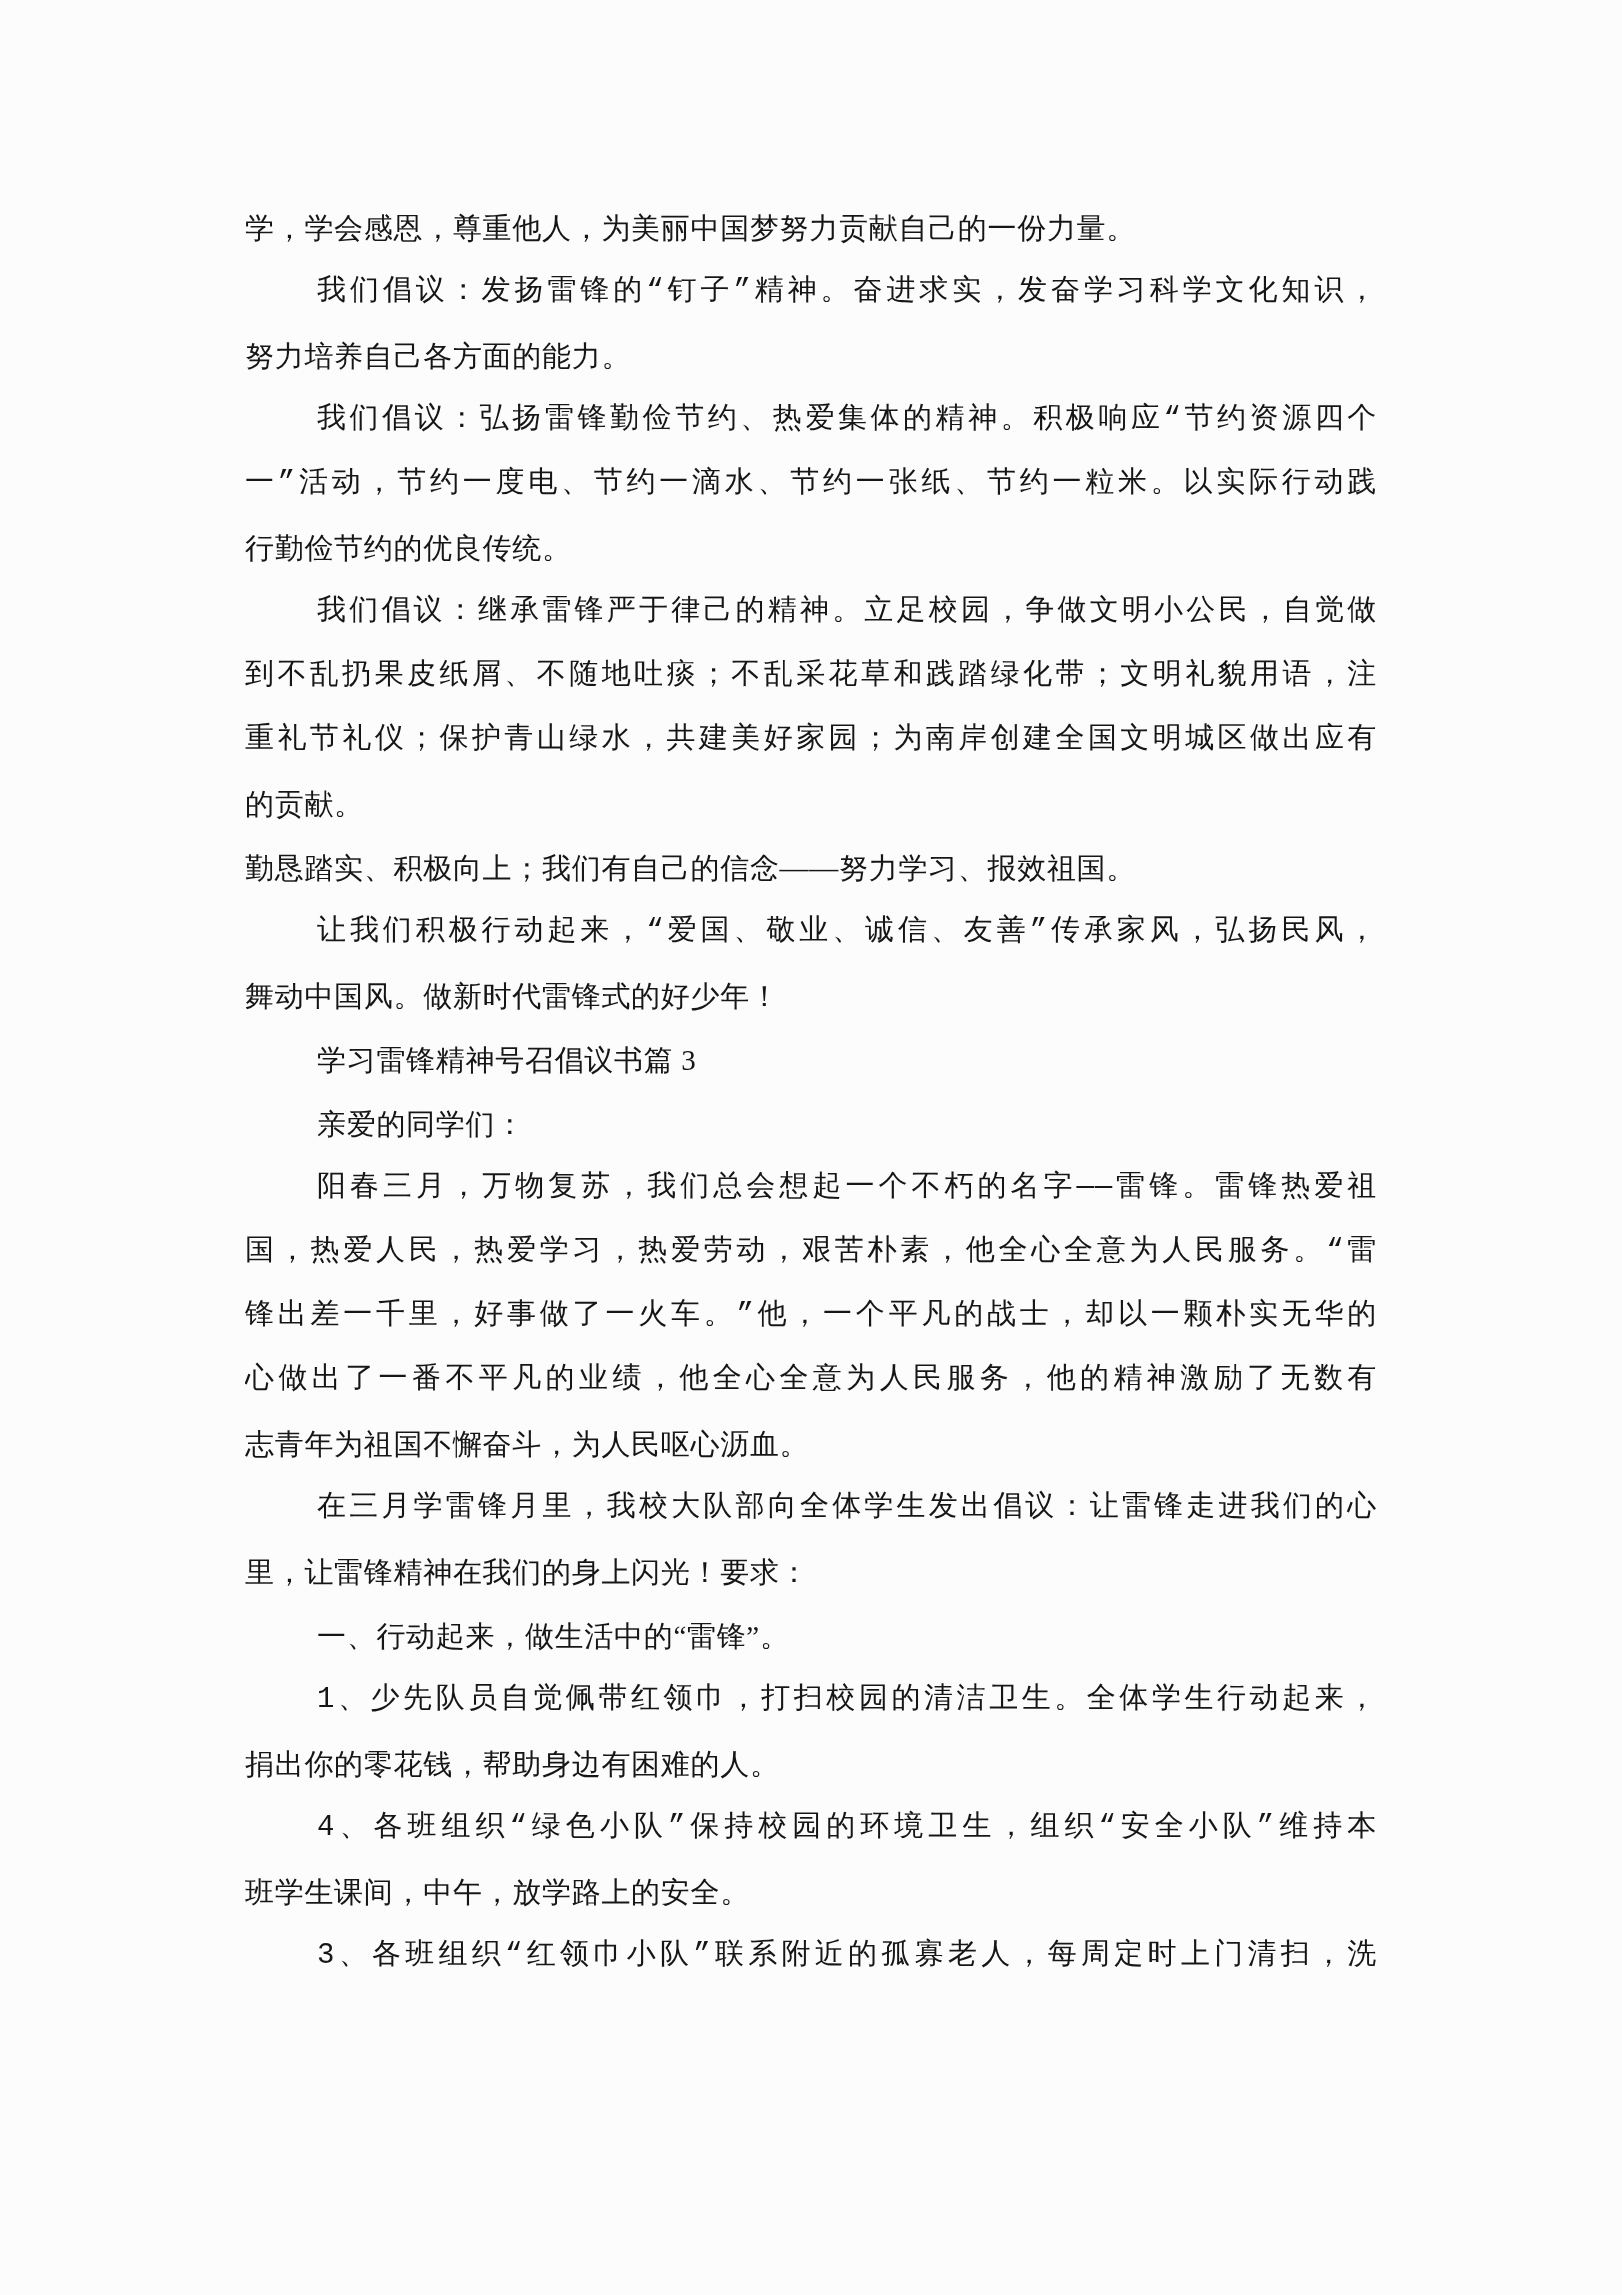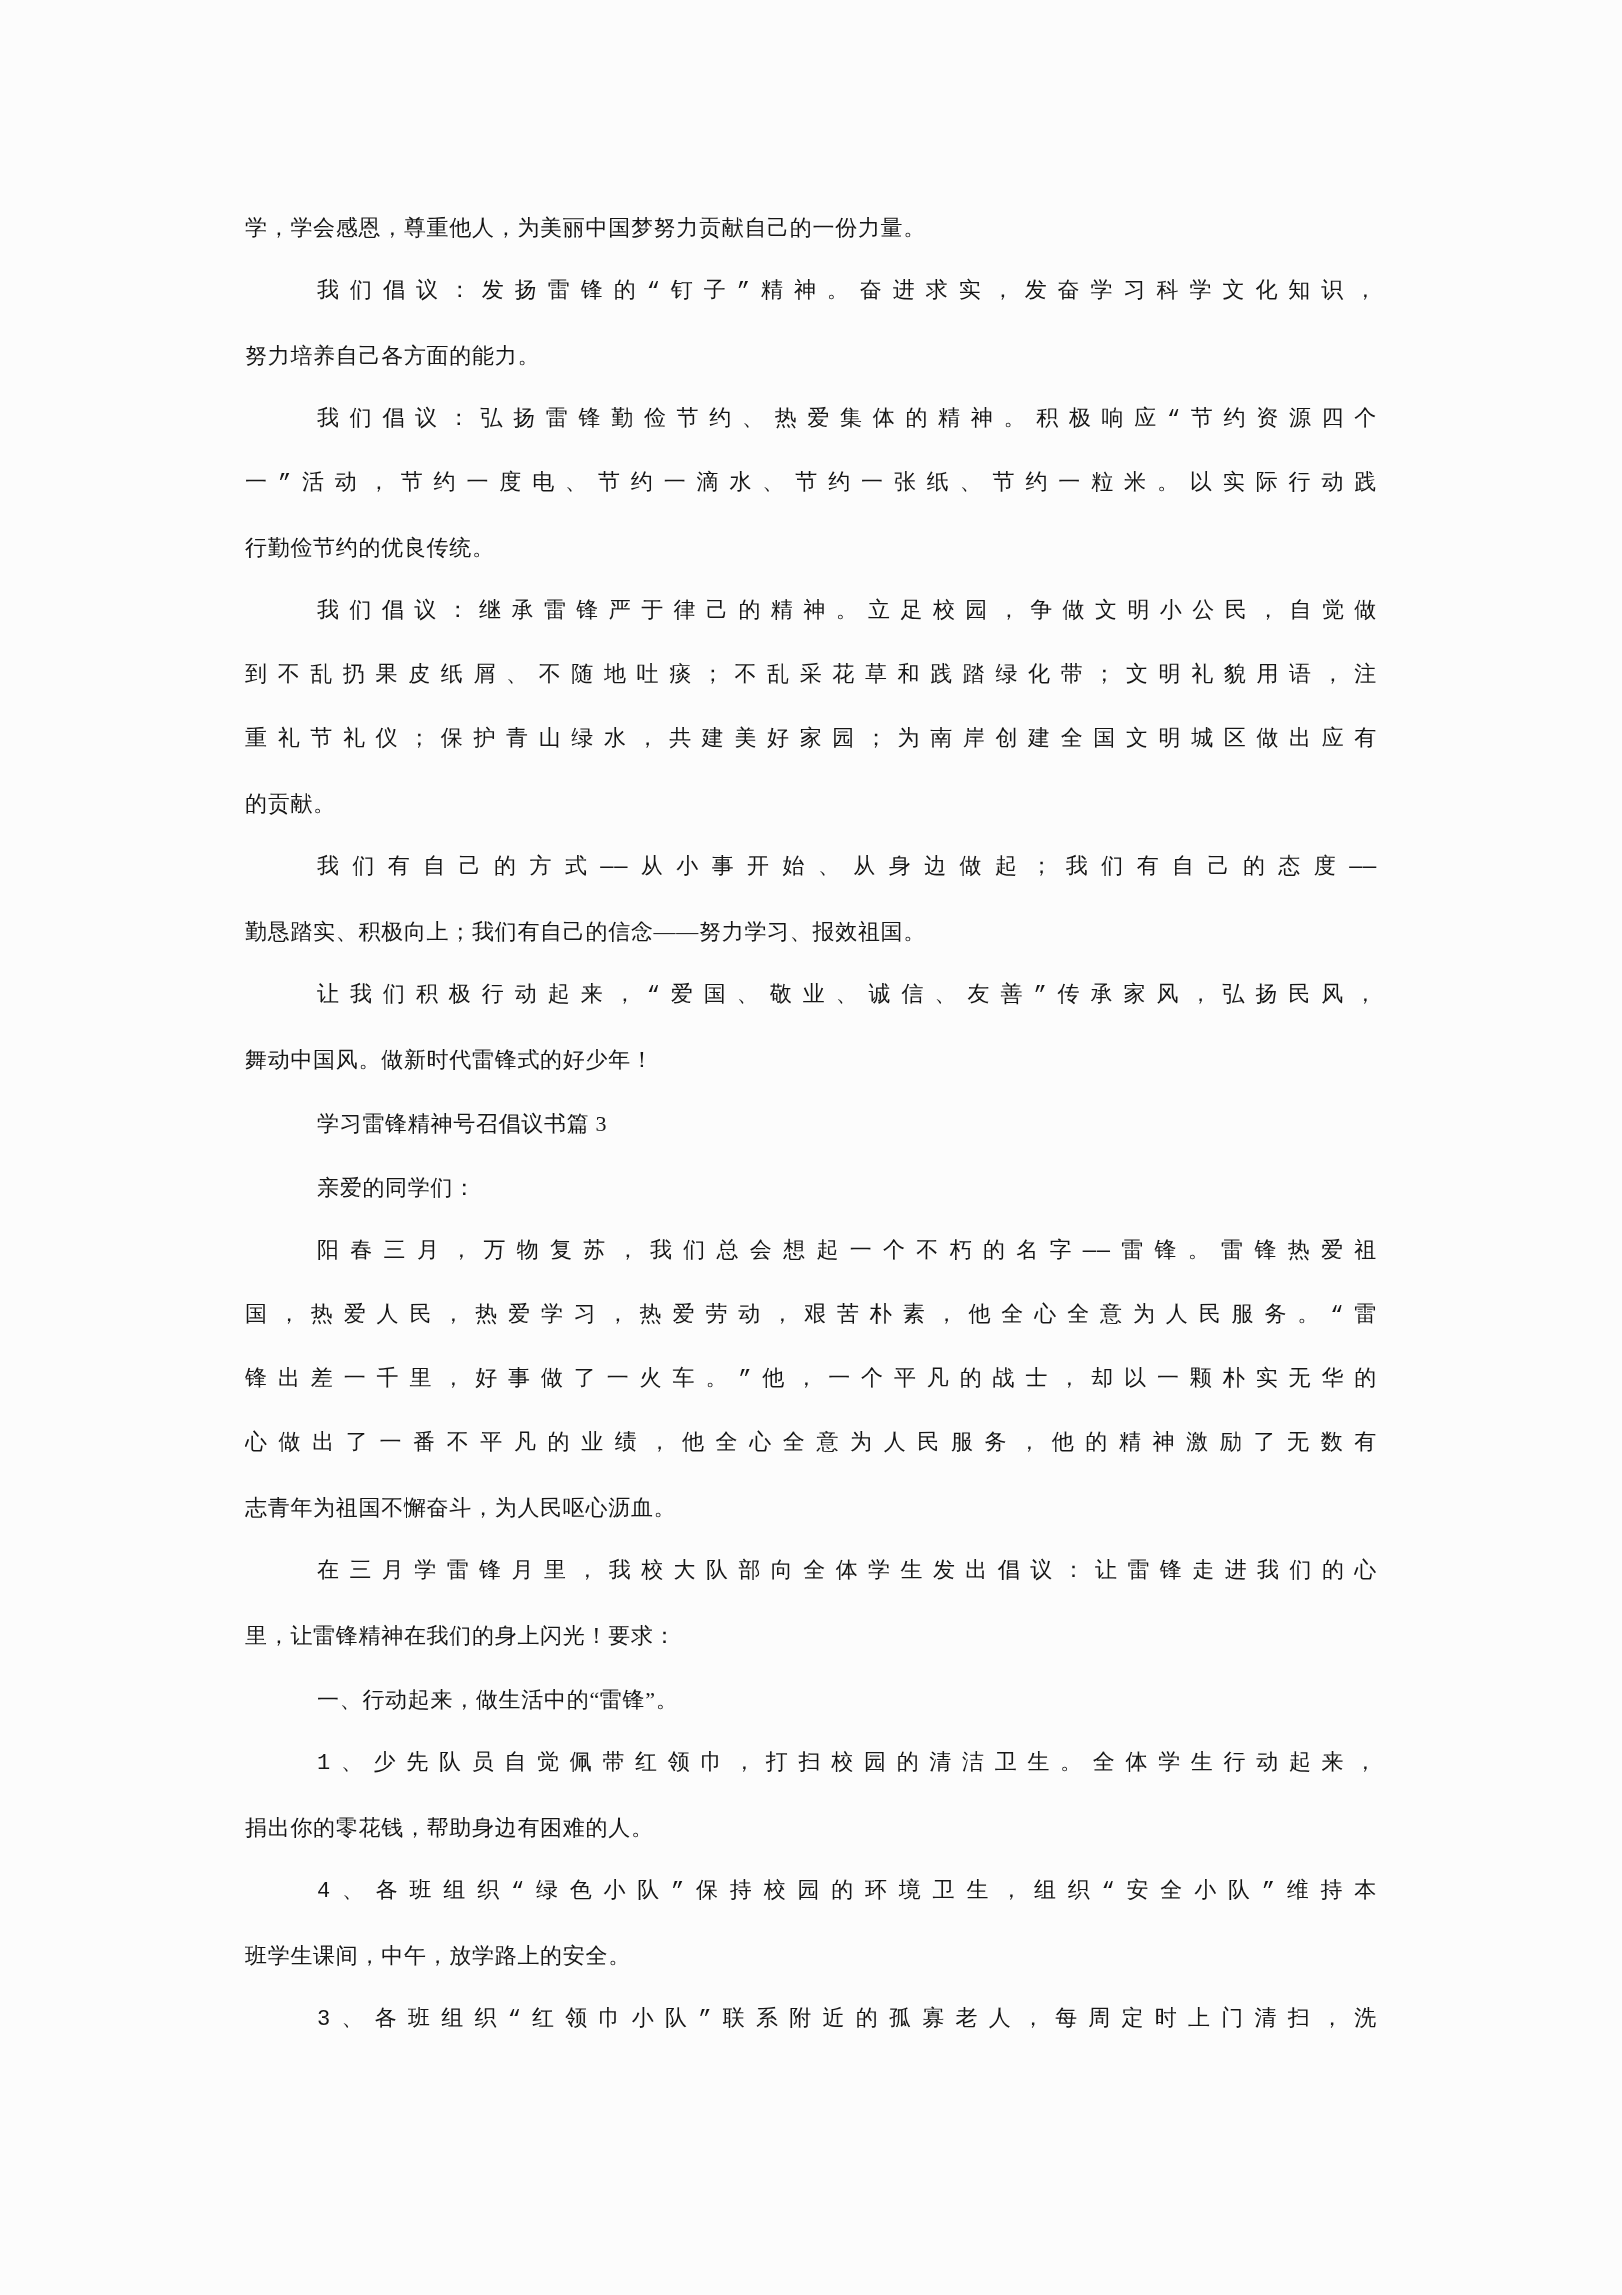--- a/index.html
+++ b/index.html
@@ -18,21 +18,21 @@
     height: 2295px;
     background: #fcfcfc;
     overflow: hidden;
   }
   .text-block {
     position: absolute;
     left: 245px;
     top: 196px;
     width: 1132px;
     color: #161616;
-    font-size: 22px;
+    font-size: 29px;
     line-height: 64px;
     letter-spacing: 0.7px;
   }
   .line {
     height: 64px;
     overflow: hidden;
   }
   .line.indent {
     text-indent: 72px;
   }
@@ -51,21 +51,20 @@
       <div class="line">学，学会感恩，尊重他人，为美丽中国梦努力贡献自己的一份力量。</div>
       <div class="line indent fill">我们倡议：发扬雷锋的“钉子”精神。奋进求实，发奋学习科学文化知识，</div>
       <div class="line">努力培养自己各方面的能力。</div>
       <div class="line indent fill">我们倡议：弘扬雷锋勤俭节约、热爱集体的精神。积极响应“节约资源四个</div>
       <div class="line fill">一”活动，节约一度电、节约一滴水、节约一张纸、节约一粒米。以实际行动践</div>
       <div class="line">行勤俭节约的优良传统。</div>
       <div class="line indent fill">我们倡议：继承雷锋严于律己的精神。立足校园，争做文明小公民，自觉做</div>
       <div class="line fill">到不乱扔果皮纸屑、不随地吐痰；不乱采花草和践踏绿化带；文明礼貌用语，注</div>
       <div class="line fill">重礼节礼仪；保护青山绿水，共建美好家园；为南岸创建全国文明城区做出应有</div>
       <div class="line">的贡献。</div>
-      <div class="line indent fill">我们有自己的方式——从小事开始、从身边做起；我们有自己的态度——</div>
       <div class="line">勤恳踏实、积极向上；我们有自己的信念——努力学习、报效祖国。</div>
       <div class="line indent fill">让我们积极行动起来，“爱国、敬业、诚信、友善”传承家风，弘扬民风，</div>
       <div class="line">舞动中国风。做新时代雷锋式的好少年！</div>
       <div class="line indent">学习雷锋精神号召倡议书篇 3</div>
       <div class="line indent">亲爱的同学们：</div>
       <div class="line indent fill">阳春三月，万物复苏，我们总会想起一个不朽的名字——雷锋。雷锋热爱祖</div>
       <div class="line fill">国，热爱人民，热爱学习，热爱劳动，艰苦朴素，他全心全意为人民服务。“雷</div>
       <div class="line fill">锋出差一千里，好事做了一火车。”他，一个平凡的战士，却以一颗朴实无华的</div>
       <div class="line fill">心做出了一番不平凡的业绩，他全心全意为人民服务，他的精神激励了无数有</div>
       <div class="line">志青年为祖国不懈奋斗，为人民呕心沥血。</div>

